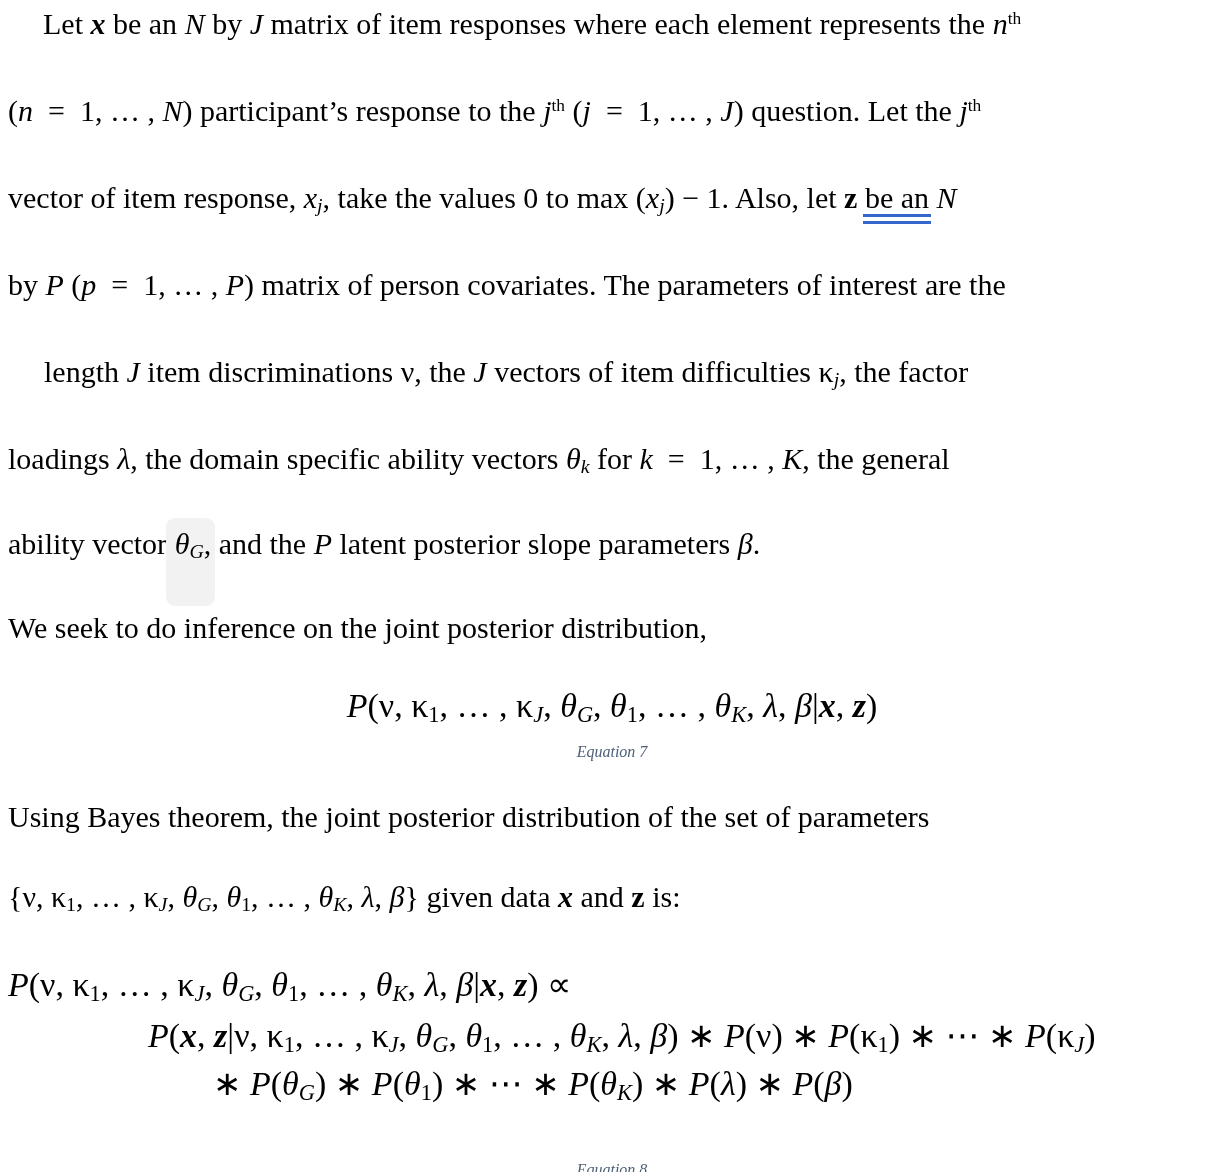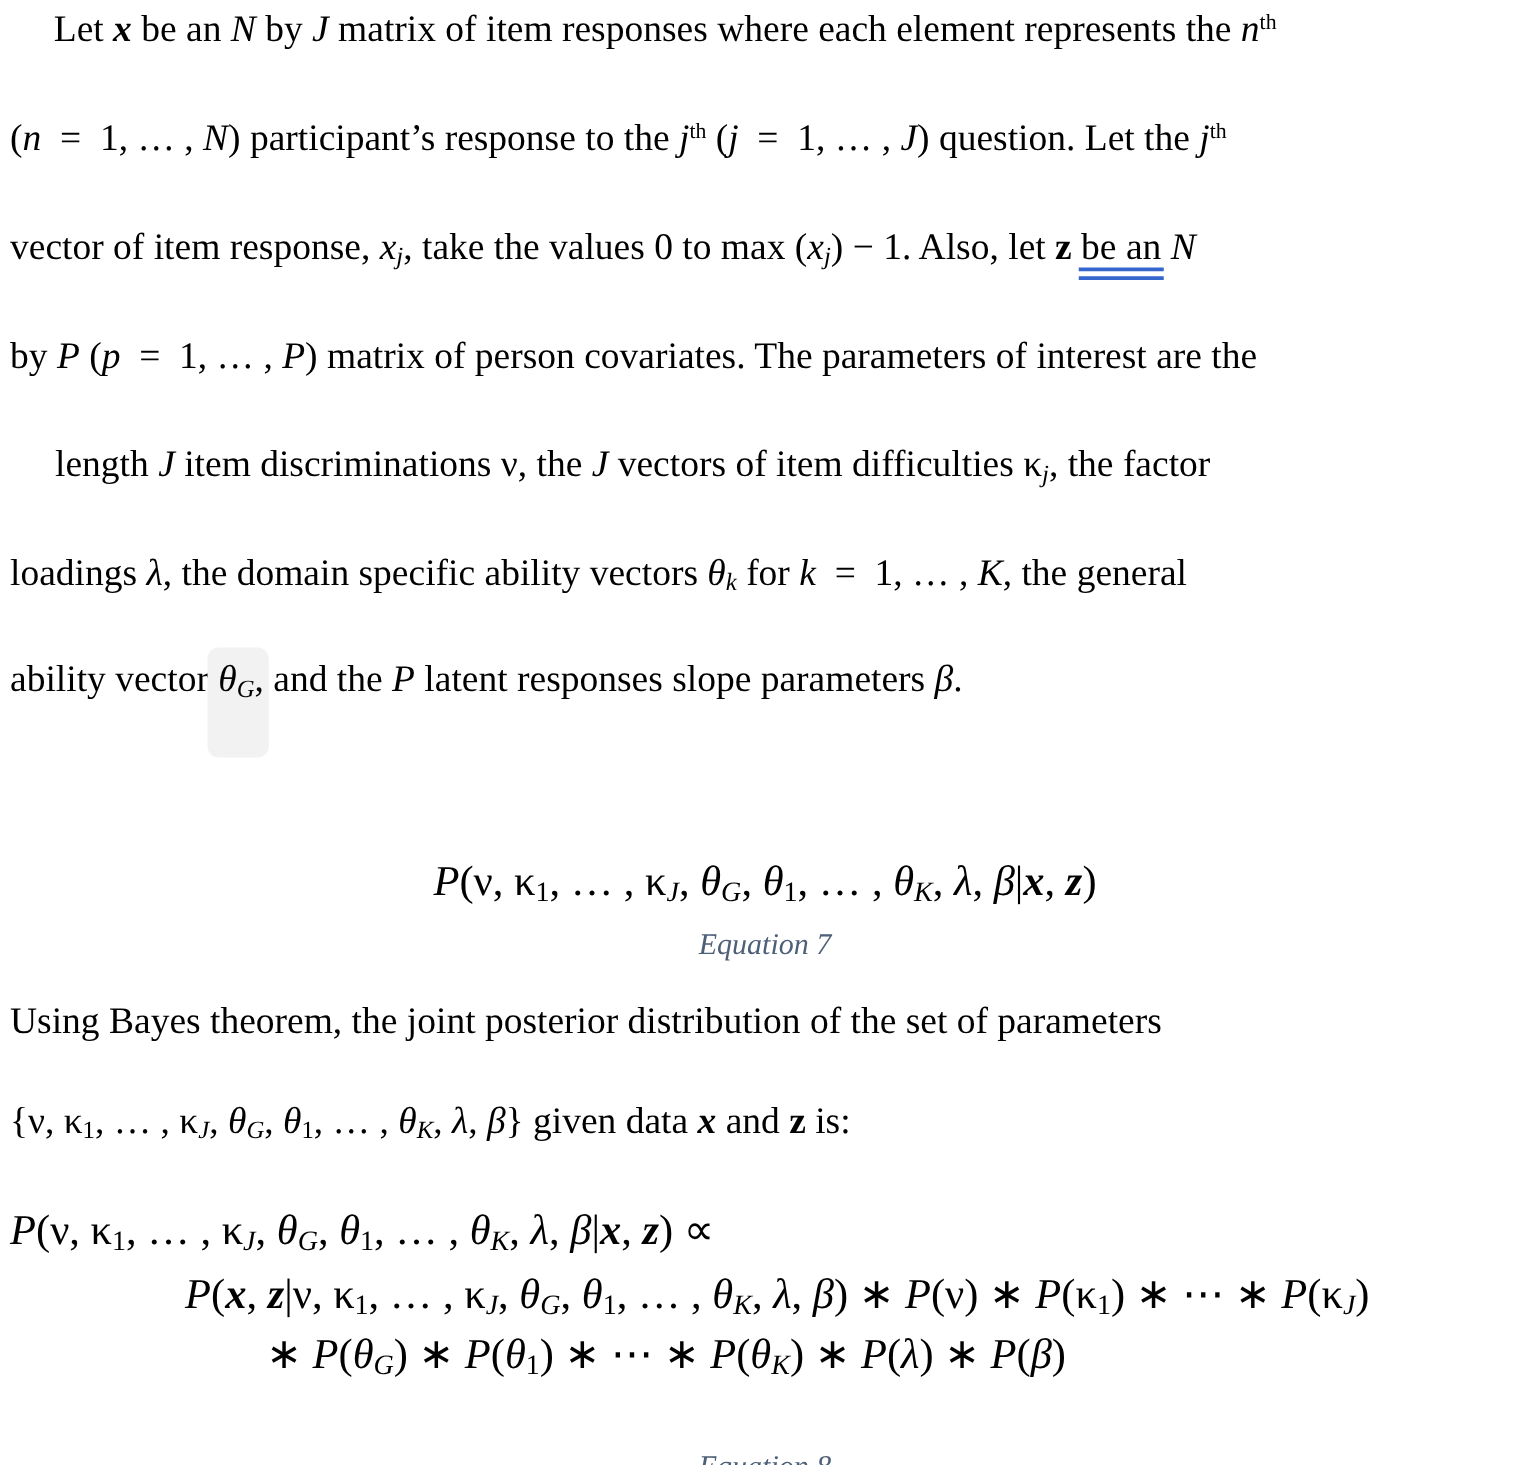--- a/index.html
+++ b/index.html
@@ -32,36 +32,37 @@
   }
   .seg-hl { position: relative; z-index: 0; }
   .seg-hl::before {
     content: ""; position: absolute; z-index: -1;
     left: -9px; right: -4px; top: -9px; height: 88px;
     background: var(--highlight, #f2f2f2);
     border-radius: 9px;
   }
   .eq-label {
     position: absolute; left: 0; right: 0; text-align: center;
-    font-style: italic; font-size: 24px; line-height: 1.2;
+    font-style: italic; font-size: 16px; line-height: 1.2;
     color: var(--eqlabel, #4e6078);
   }
 </style>
 </head>
 <body style="background: rgb(255, 255, 255); color: rgb(0, 0, 0);">
 
 <div class="page">
   <div class="eq-label" style="top: 742px">Equation 7</div>
   <div class="eq-label" style="top: 1160px">Equation 8</div>
 <div class="line" style="top: 4px; left: 8px; margin-left: 35px;"><span class="seg-r">Let </span><span class="seg-bi">x</span><span class="seg-r"> be an </span><span class="seg-i">N</span><span class="seg-r"> by </span><span class="seg-i">J</span><span class="seg-r"> matrix of item responses where each element represents the </span><span class="seg-i">n</span><sup class="seg-sup">th</sup></div>
     <div class="line" style="top: 91px; left: 8px;"><span class="seg-r">(</span><span class="seg-i">n</span><span class="seg-r"> = 1, … , </span><span class="seg-i">N</span><span class="seg-r">) participant’s response to the </span><span class="seg-i">j</span><sup class="seg-sup">th</sup><span class="seg-r"> (</span><span class="seg-i">j</span><span class="seg-r"> = 1, … , </span><span class="seg-i">J</span><span class="seg-r">) question. Let the </span><span class="seg-i">j</span><sup class="seg-sup">th</sup></div>
     <div class="line" style="top: 178px; left: 8px;"><span class="seg-r">vector of item response, </span><span class="seg-i">x</span><sub class="seg-isub">j</sub><span class="seg-r">, take the values 0 to max (</span><span class="seg-i">x</span><sub class="seg-isub">j</sub><span class="seg-r">) − 1. Also, let </span><span class="seg-b">z</span><span class="seg-r"> </span><span class="seg-ul">be an</span><span class="seg-r"> </span><span class="seg-i">N</span></div>
     <div class="line" style="top: 265px; left: 8px;"><span class="seg-r">by </span><span class="seg-i">P</span><span class="seg-r"> (</span><span class="seg-i">p</span><span class="seg-r"> = 1, … , </span><span class="seg-i">P</span><span class="seg-r">) matrix of person covariates. The parameters of interest are the</span></div>
     <div class="line" style="top: 352px; left: 8px; margin-left: 36px;"><span class="seg-r">length </span><span class="seg-i">J</span><span class="seg-r"> item discriminations ν, the </span><span class="seg-i">J</span><span class="seg-r"> vectors of item difficulties κ</span><sub class="seg-isub">j</sub><span class="seg-r">, the factor</span></div>
     <div class="line" style="top: 439px; left: 8px;"><span class="seg-r">loadings </span><span class="seg-i">λ</span><span class="seg-r">, the domain specific ability vectors </span><span class="seg-i">θ</span><sub class="seg-isub">k</sub><span class="seg-r"> for </span><span class="seg-i">k</span><span class="seg-r"> = 1, … , </span><span class="seg-i">K</span><span class="seg-r">, the general</span></div>
-    <div class="line" style="top: 524px; left: 8px;"><span class="seg-r">ability vector </span><span class="seg-hl"><span class="seg-i">θ</span><sub class="seg-isub">G</sub><span class="seg-r">,</span></span><span class="seg-r"> and the </span><span class="seg-i">P</span><span class="seg-r"> latent responses slope parameters </span><span class="seg-i">β</span><span class="seg-r">.</span></div>
+    <div class="line" style="top: 524px; left: 8px;"><span class="seg-r">ability vector </span><span class="seg-hl"><span class="seg-i">θ</span><sub class="seg-isub">G</sub><span class="seg-r">,</span></span><span class="seg-r"> and the </span><span class="seg-i">P</span><span class="seg-r"> latent posterior slope parameters </span><span class="seg-i">β</span><span class="seg-r">.</span></div>
+    <div class="line" style="top: 608px; left: 8px;"><span class="seg-r">We seek to do inference on the joint posterior distribution,</span></div>
     <div class="line eq" style="top: 684px; left: 0px; right: 0px; text-align: center;"><span class="seg-i">P</span><span class="seg-r">(ν, κ</span><sub class="seg-sub">1</sub><span class="seg-r">, … , κ</span><sub class="seg-isub">J</sub><span class="seg-r">, </span><span class="seg-i">θ</span><sub class="seg-isub">G</sub><span class="seg-r">, </span><span class="seg-i">θ</span><sub class="seg-sub">1</sub><span class="seg-r">, … , </span><span class="seg-i">θ</span><sub class="seg-isub">K</sub><span class="seg-r">, </span><span class="seg-i">λ</span><span class="seg-r">, </span><span class="seg-i">β</span><span class="seg-r">|</span><span class="seg-bi">x</span><span class="seg-r">, </span><span class="seg-bi">z</span><span class="seg-r">)</span></div>
     <div class="line" style="top: 797px; left: 8px; text-align: right;"><span class="seg-r">Using Bayes theorem, the joint posterior distribution of the set of parameters</span></div>
     <div class="line" style="top: 877px; left: 8px;"><span class="seg-r">{ν, κ</span><sub class="seg-sub">1</sub><span class="seg-r">, … , κ</span><sub class="seg-isub">J</sub><span class="seg-r">, </span><span class="seg-i">θ</span><sub class="seg-isub">G</sub><span class="seg-r">, </span><span class="seg-i">θ</span><sub class="seg-sub">1</sub><span class="seg-r">, … , </span><span class="seg-i">θ</span><sub class="seg-isub">K</sub><span class="seg-r">, </span><span class="seg-i">λ</span><span class="seg-r">, </span><span class="seg-i">β</span><span class="seg-r">} given data </span><span class="seg-bi">x</span><span class="seg-r"> and </span><span class="seg-b">z</span><span class="seg-r"> is:</span></div>
     <div class="line eq" style="top: 963px; left: 8px;"><span class="seg-i">P</span><span class="seg-r">(ν, κ</span><sub class="seg-sub">1</sub><span class="seg-r">, … , κ</span><sub class="seg-isub">J</sub><span class="seg-r">, </span><span class="seg-i">θ</span><sub class="seg-isub">G</sub><span class="seg-r">, </span><span class="seg-i">θ</span><sub class="seg-sub">1</sub><span class="seg-r">, … , </span><span class="seg-i">θ</span><sub class="seg-isub">K</sub><span class="seg-r">, </span><span class="seg-i">λ</span><span class="seg-r">, </span><span class="seg-i">β</span><span class="seg-r">|</span><span class="seg-bi">x</span><span class="seg-r">, </span><span class="seg-bi">z</span><span class="seg-r">) ∝</span></div>
     <div class="line eq" style="top: 1014px; left: 148px;"><span class="seg-i">P</span><span class="seg-r">(</span><span class="seg-bi">x</span><span class="seg-r">, </span><span class="seg-bi">z</span><span class="seg-r">|ν, κ</span><sub class="seg-sub">1</sub><span class="seg-r">, … , κ</span><sub class="seg-isub">J</sub><span class="seg-r">, </span><span class="seg-i">θ</span><sub class="seg-isub">G</sub><span class="seg-r">, </span><span class="seg-i">θ</span><sub class="seg-sub">1</sub><span class="seg-r">, … , </span><span class="seg-i">θ</span><sub class="seg-isub">K</sub><span class="seg-r">, </span><span class="seg-i">λ</span><span class="seg-r">, </span><span class="seg-i">β</span><span class="seg-r">) ∗ </span><span class="seg-i">P</span><span class="seg-r">(ν) ∗ </span><span class="seg-i">P</span><span class="seg-r">(κ</span><sub class="seg-sub">1</sub><span class="seg-r">) ∗ ⋯ ∗ </span><span class="seg-i">P</span><span class="seg-r">(κ</span><sub class="seg-isub">J</sub><span class="seg-r">)</span></div>
     <div class="line eq" style="top: 1062px; left: 213px;"><span class="seg-r">∗ </span><span class="seg-i">P</span><span class="seg-r">(</span><span class="seg-i">θ</span><sub class="seg-isub">G</sub><span class="seg-r">) ∗ </span><span class="seg-i">P</span><span class="seg-r">(</span><span class="seg-i">θ</span><sub class="seg-sub">1</sub><span class="seg-r">) ∗ ⋯ ∗ </span><span class="seg-i">P</span><span class="seg-r">(</span><span class="seg-i">θ</span><sub class="seg-isub">K</sub><span class="seg-r">) ∗ </span><span class="seg-i">P</span><span class="seg-r">(</span><span class="seg-i">λ</span><span class="seg-r">) ∗ </span><span class="seg-i">P</span><span class="seg-r">(</span><span class="seg-i">β</span><span class="seg-r">)</span></div>
   </div>
 
 </body></html>

